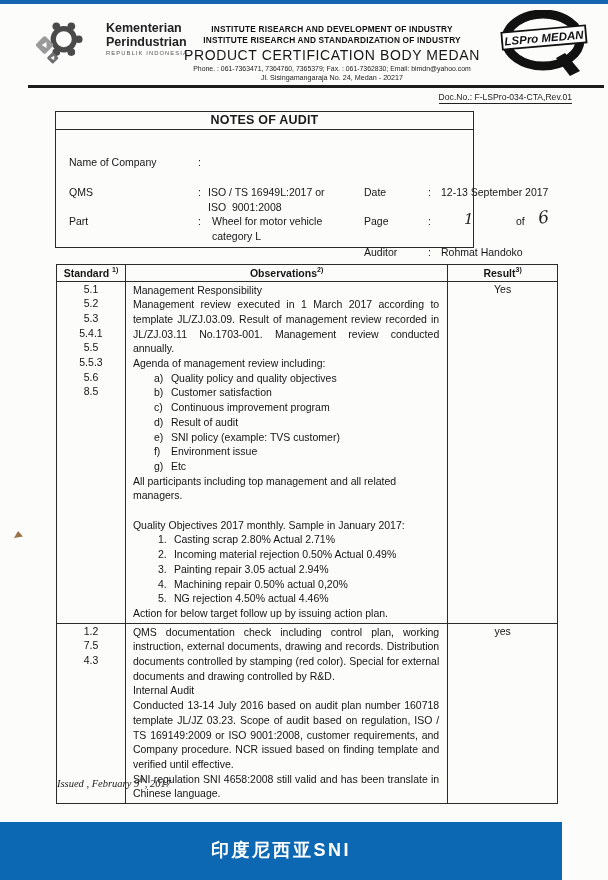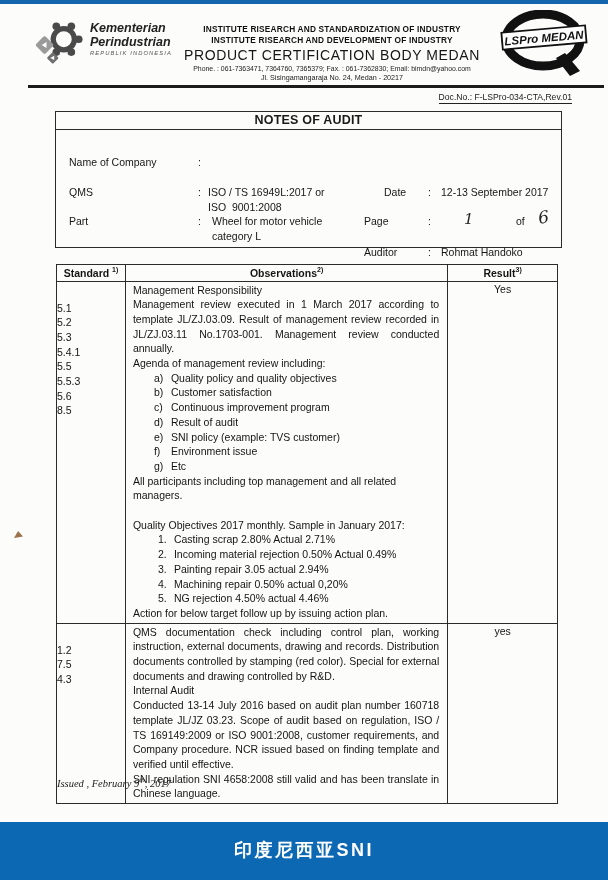--- a/index.html
+++ b/index.html
@@ -3,67 +3,67 @@
 <meta charset="utf-8">
 <style>
   * { margin:0; padding:0; box-sizing:border-box; }
   body { background:#e8e8e8; font-family:"Liberation Sans", sans-serif; }
   .page { position:relative; width:608px; height:880px; background:#fcfcfb; overflow:hidden; color:#1a1a1a; margin:0 auto; }
 
   .top-bar { position:absolute; top:0; left:0; right:0; height:4px; background:#1565ae; }
 
   
   .logo-left { position:absolute; left:34px; top:18px; display:flex; align-items:flex-start; }
-  .ministry-text { margin-left:6px; padding-top:4px;font-style:italic; }
+  .ministry-text { margin-left:22px; padding-top:4px; }
   .ministry-text .m1 { font-size:12.5px; font-weight:bold; line-height:13.5px; color:#222; }
   .ministry-text .m2 { font-size:5.8px; letter-spacing:1.1px; color:#555; margin-top:1px; }
 
   .head-center { position:absolute; left:172px; top:24px; width:320px; text-align:center; }
   .head-center .inst { font-size:8.3px; font-weight:bold; line-height:10.5px; letter-spacing:0.2px; color:#111; }
   .head-center .body-name { font-size:14px; font-weight:500; letter-spacing:0.6px; margin-top:2px; color:#161616; }
   .head-center .contact { font-size:6.9px; margin-top:2px; color:#222; }
   .head-center .addr { font-size:7.2px; margin-top:1px; }
 
   .logo-right { position:absolute; left:498px; top:10px; }
 
   .double-rule { position:absolute; top:85px; left:28px; width:576px; height:3px;
                  border-top:2.5px solid #1c1c1c; border-bottom:1px solid #1c1c1c; }
 
   .docno { position:absolute; top:92px; right:36px; font-size:8.6px; font-weight:normal; }
   .docno span { border-bottom:1px solid #222; padding-bottom:1px; }
 
   
-  .form-box { position:absolute; left:55px; top:111px; width:507px; height:137px; border:1.3px solid #2a2a2a; }
+  .form-box { position:absolute; left:55px; top:111px; width:419px; height:137px; border:1.3px solid #2a2a2a; }
   .form-title { height:18px; border-bottom:1.3px solid #2a2a2a; text-align:center;
                 font-weight:bold; font-size:12.5px; line-height:17px; letter-spacing:0.2px; }
   .f { position:absolute; font-size:10.5px; white-space:nowrap; color:#161616; }
   .handwrite { font-family:"DejaVu Serif", serif; font-style:italic; font-size:15px; color:#222; }
 
   
   .audit-table { position:absolute; left:56px; top:264px; width:502px; border-collapse:collapse;
                  font-size:10.5px; color:#141414; }
   .audit-table th, .audit-table td { border:1.2px solid #2b2b2b; vertical-align:top; }
   .audit-table th { font-weight:bold; font-size:10.5px; padding:1px 0 2px; text-align:center; }
   .audit-table sup { font-size:7px; }
   col.c1 { width:69px; } col.c2 { width:323px; } col.c3 { width:110px; }
-  td.std { line-height:14.7px; padding-top:19px; }
+  td.std { text-align:center; line-height:14.7px; padding-top:0; }
   td.obs { padding:1px 8px 2px 7px; line-height:14.7px; }
   td.res { text-align:center; padding-top:1px; }
   .para { text-align:justify; }
   .li { display:flex; }
   .li .m { margin-left:21px; width:17px; flex:none; }
   .li.num .m { margin-left:25px; width:16px; }
   .li .t { flex:1; }
   .spacer { height:14.7px; }
 
   .issued { position:absolute; left:57px; top:776px; font-family:"Liberation Serif", serif;
             font-style:italic; font-size:10.5px; color:#222; }
   .issued sup { font-size:7px; }
 
-  .banner { position:absolute; left:0; bottom:0; width:608px; height:58px; background:#0d68b4;
+  .banner { position:absolute; left:0; bottom:0; width:562px; height:58px; background:#0d68b4;
             color:#ffffff; font-weight:bold; font-size:18px; line-height:56px; text-align:center;
             letter-spacing:2.5px; }
 
   .speck { position:absolute; left:14px; top:531px; width:9px; height:7px; background:#8a5a2a;
            clip-path:polygon(0 100%, 45% 0, 100% 80%); opacity:0.85; }
 </style>
 </head>
 <body>
 
 <div class="page">
@@ -83,22 +83,22 @@
       <polygon points="17,40.5 21,38.3 21,42.7" fill="#ffffff"></polygon>
     </svg>
     <div class="ministry-text">
       <div class="m1">Kementerian</div>
       <div class="m1">Perindustrian</div>
       <div class="m2">REPUBLIK INDONESIA</div>
     </div>
   </div>
 
   <div class="head-center">
+    <div class="inst">INSTITUTE RISEARCH AND DEVELOPMENT OF INDUSTRY</div>
     <div class="inst">INSTITUTE RISEARCH AND STANDARDIZATION OF INDUSTRY</div>
-    <div class="inst">INSTITUTE RISEARCH AND DEVELOPMENT OF INDUSTRY</div>
     <div class="body-name">PRODUCT CERTIFICATION BODY MEDAN</div>
     <div class="contact">Phone. : 061-7363471, 7364760, 7365379; Fax. : 061-7362830; Email: bimdn@yahoo.com</div>
     <div class="contact addr">Jl. Sisingamangaraja No. 24, Medan - 20217</div>
   </div>
 
   <div class="logo-right">
     <svg width="94" height="74" viewBox="0 0 94 74">
       <ellipse cx="45" cy="30" rx="37" ry="26" fill="none" stroke="#111111" stroke-width="9"></ellipse>
       <polygon points="58,48 72,66 82,61 67,43" fill="#111111"></polygon>
       <g transform="rotate(-5 46 28)">
@@ -122,21 +122,21 @@
     <div class="f" style="left:13px; top:74px;">QMS</div>
     <div class="f" style="left:142px; top:74px;">:</div>
     <div class="f" style="left:152px; top:74px;">ISO / TS 16949L:2017 or</div>
     <div class="f" style="left:152px; top:89px; white-space:pre;">ISO  9001:2008</div>
 
     <div class="f" style="left:13px; top:103px;">Part</div>
     <div class="f" style="left:142px; top:103px;">:</div>
     <div class="f" style="left:156px; top:103px;">Wheel for motor vehicle</div>
     <div class="f" style="left:156px; top:118px;">category L</div>
 
-    <div class="f" style="left:308px; top:74px;margin-left:20px;">Date</div>
+    <div class="f" style="left:308px; top:74px;">Date</div>
     <div class="f" style="left:372px; top:74px;">:</div>
     <div class="f" style="left:385px; top:74px;">12-13 September 2017</div>
 
     <div class="f" style="left:308px; top:103px;">Page</div>
     <div class="f" style="left:372px; top:103px;">:</div>
     <div class="f handwrite" style="left:408px; top:98px;">1</div>
     <div class="f" style="left:460px; top:103px;">of</div>
     <div class="f handwrite" style="left:482px; top:95px; transform:rotate(-8deg); font-size:17px;">6</div>
 
     <div class="f" style="left:308px; top:134px;text-align:center;">Auditor</div>

